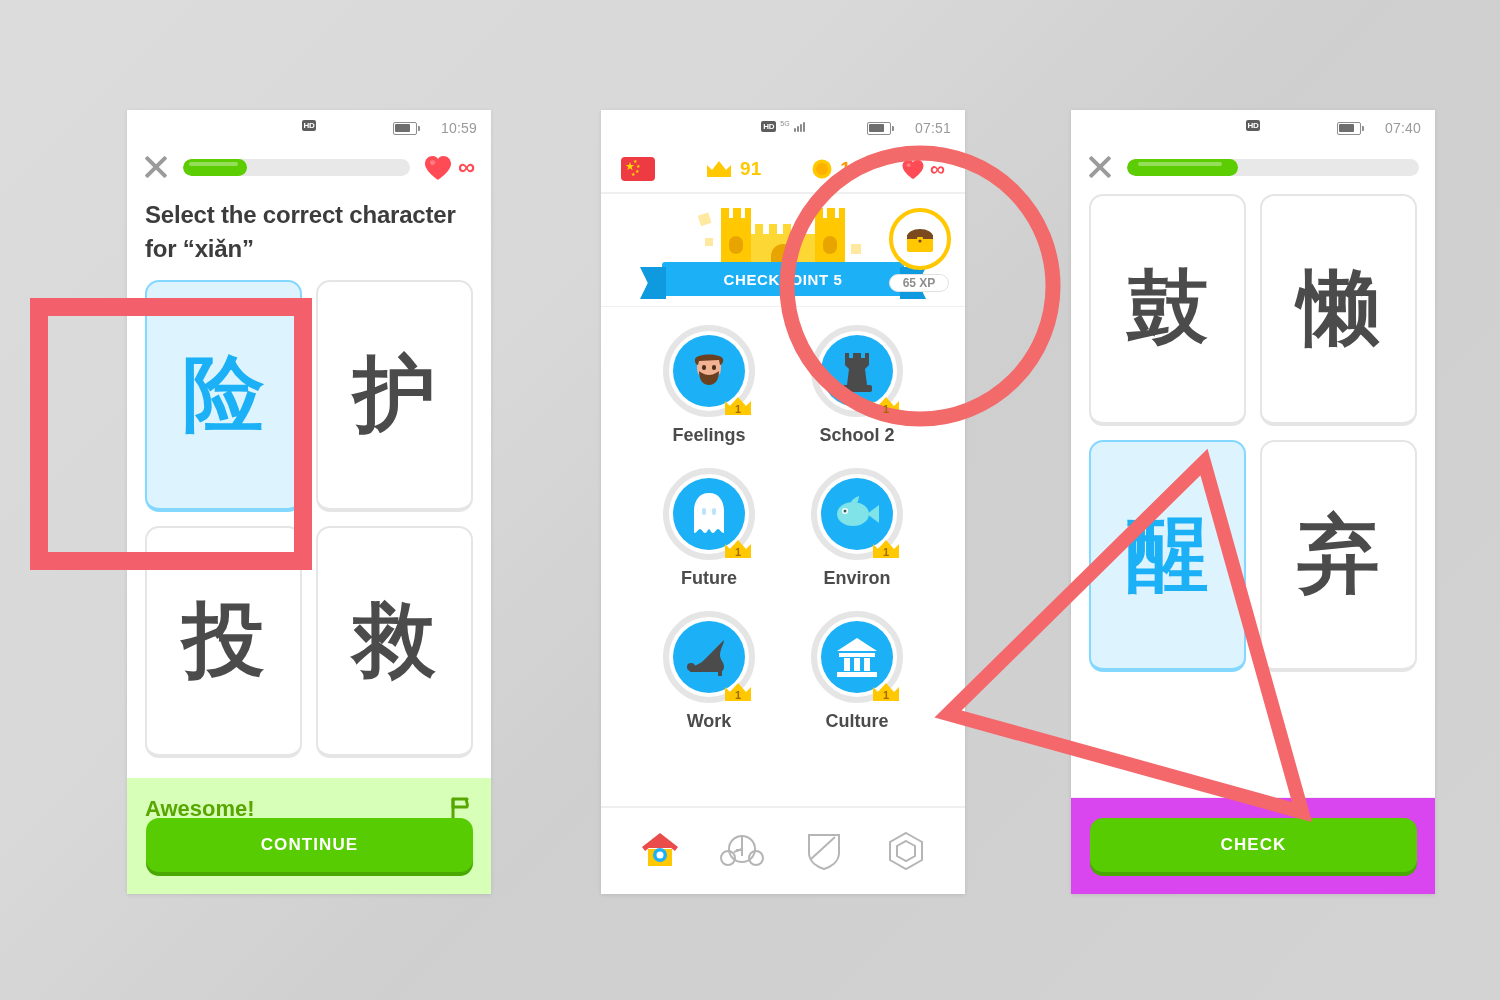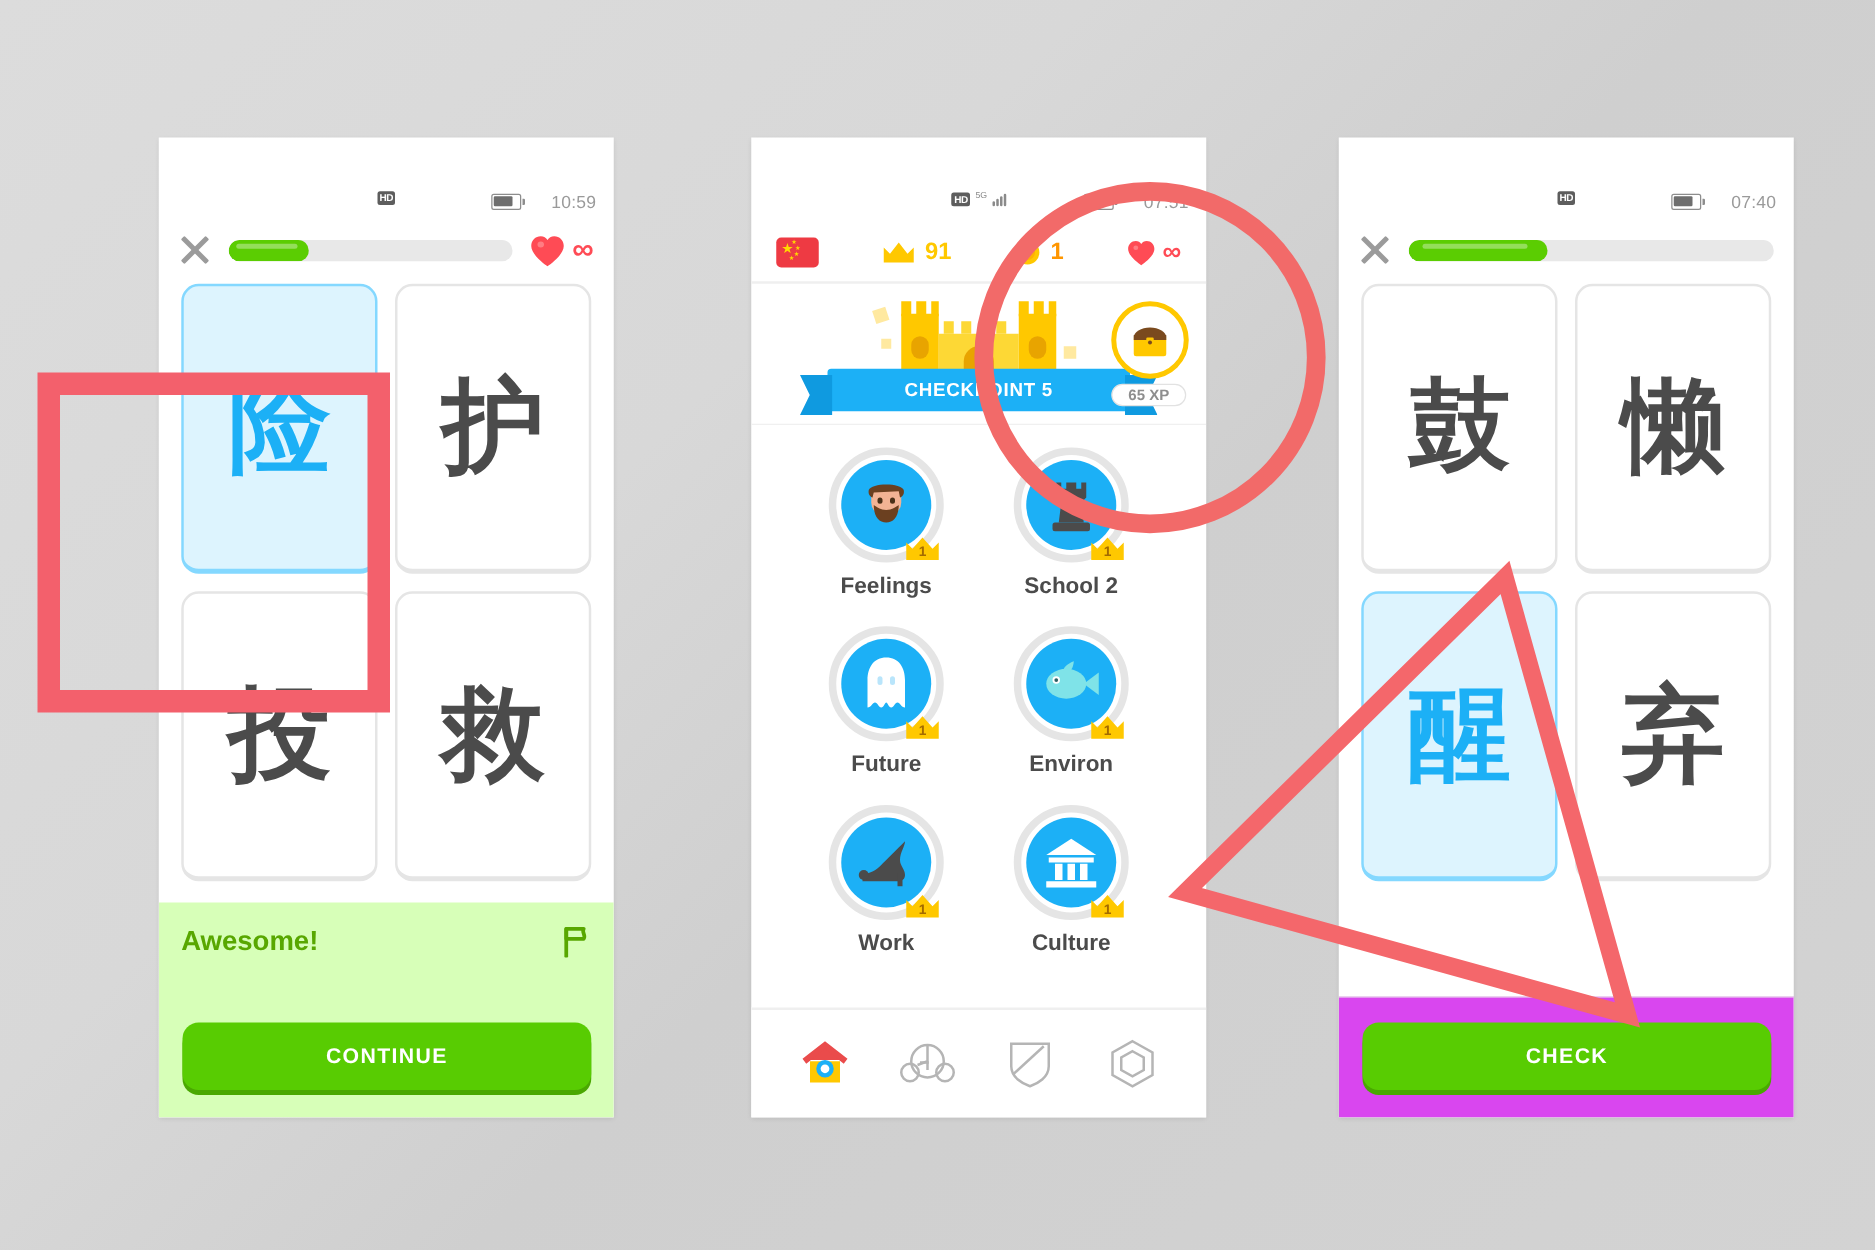--- a/index.html
+++ b/index.html
@@ -16,21 +16,21 @@
     position:absolute;background:#ffffff;overflow:hidden;
     box-shadow:0 1px 4px rgba(0,0,0,.10);
   }
   #phone1{left:127px;top:110px;width:364px;height:784px;}
   #phone2{left:601px;top:110px;width:364px;height:784px;}
   #phone3{left:1071px;top:110px;width:364px;height:784px;}
 
   
   .statusbar{
     height:36px;display:flex;align-items:center;position:relative;
-    padding:17px 14px;box-sizing:border-box;margin-top:33px;
+    padding:17px 14px;box-sizing:border-box;
   }
   .sb-center{position:absolute;left:0;right:0;display:flex;justify-content:center;
              align-items:center;gap:4px;top:10px;}
   .hd-badge{
     background:#5d5d5d;color:#fff;font-size:8px;font-weight:bold;
     border-radius:2px;padding:1px 2px;line-height:9px;letter-spacing:-.3px;
   }
   .sig{display:flex;align-items:flex-end;gap:1px;height:12px;}
   .sig i{display:block;width:2px;background:#8a8a8a;border-radius:1px;}
   .sig i:nth-child(1){height:4px}.sig i:nth-child(2){height:6px}
@@ -75,21 +75,21 @@
     background:#fff;display:flex;align-items:center;justify-content:center;
     font-size:82px;color:#4b4b4b;cursor:pointer;
     font-family:"DejaVu Sans","Liberation Sans",sans-serif;font-weight:bold;
   }
   .tile.selected{
     background:#ddf4fe;border-color:#84d8ff;color:#1cb0f6;
   }
 
   
   .feedback{
-    position:absolute;left:0;right:0;bottom:0;height:172px;background:#d7ffb8;
+    position:absolute;left:0;right:0;bottom:0;height:116px;background:#d7ffb8;
     box-sizing:border-box;padding:18px;
   }
   .fb-row{display:flex;align-items:flex-start;justify-content:space-between;}
   .fb-title{font-size:22px;font-weight:bold;color:#58a700;}
   .flag-icon{width:24px;height:26px;}
   .btn{
     position:absolute;left:19px;right:18px;bottom:22px;height:54px;border-radius:13px;
     background:#58cc02;box-shadow:0 4px 0 #4aa802;color:#fff;font-size:17px;font-weight:bold;
     letter-spacing:1.1px;display:flex;align-items:center;justify-content:center;cursor:pointer;
   }
@@ -196,20 +196,21 @@
         <span class="heart">
           <svg viewBox="0 0 28 26" width="28" height="26">
             <path d="M14 25C14 25 1 16.5 1 8.8 1 4.3 4.4 1 8.6 1c2.4 0 4.3 1.2 5.4 2.9C15.1 2.2 17 1 19.4 1 23.6 1 27 4.3 27 8.8 27 16.5 14 25 14 25z" fill="#ff4b55"></path>
             <ellipse cx="8.6" cy="7.6" rx="2.6" ry="2.4" fill="#ff7d83"></ellipse>
           </svg>
         </span>
         <span class="infinity">∞</span>
       </div>
     </div>
 
+    <div class="prompt">Select the correct character for “xiǎn”</div>
 
     <div class="tiles">
       <div class="tile selected">险</div>
       <div class="tile">护</div>
       <div class="tile">投</div>
       <div class="tile">救</div>
     </div>
 
     <div class="feedback">
       <div class="fb-row">

